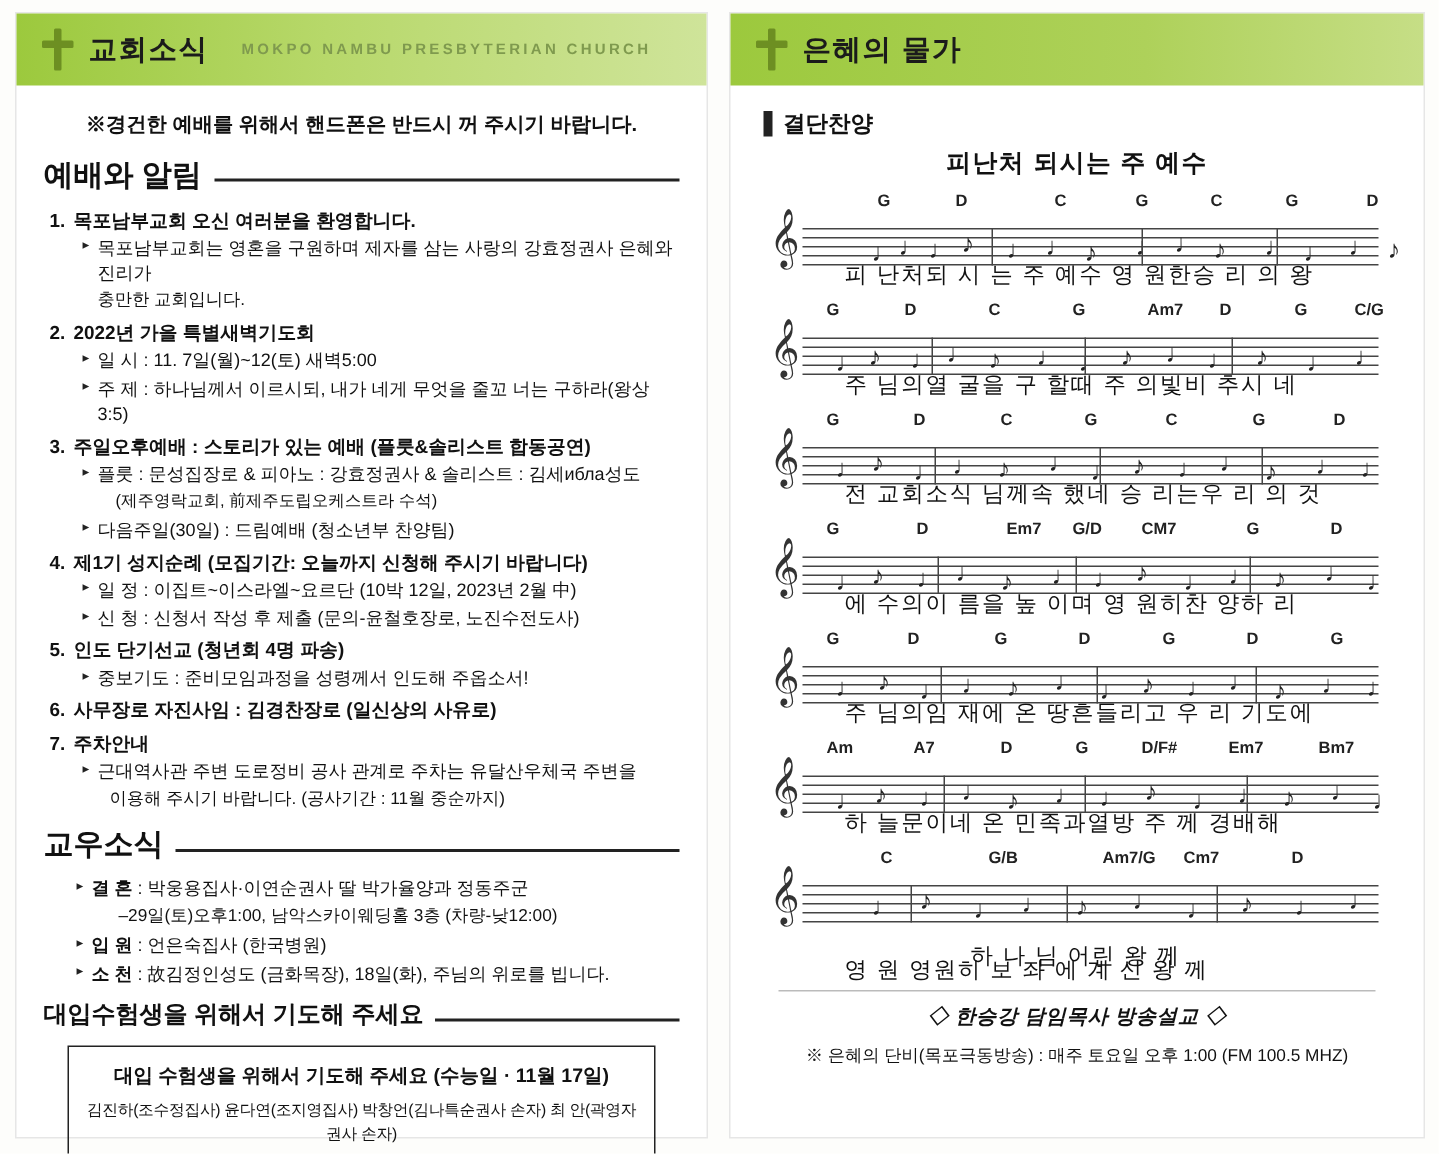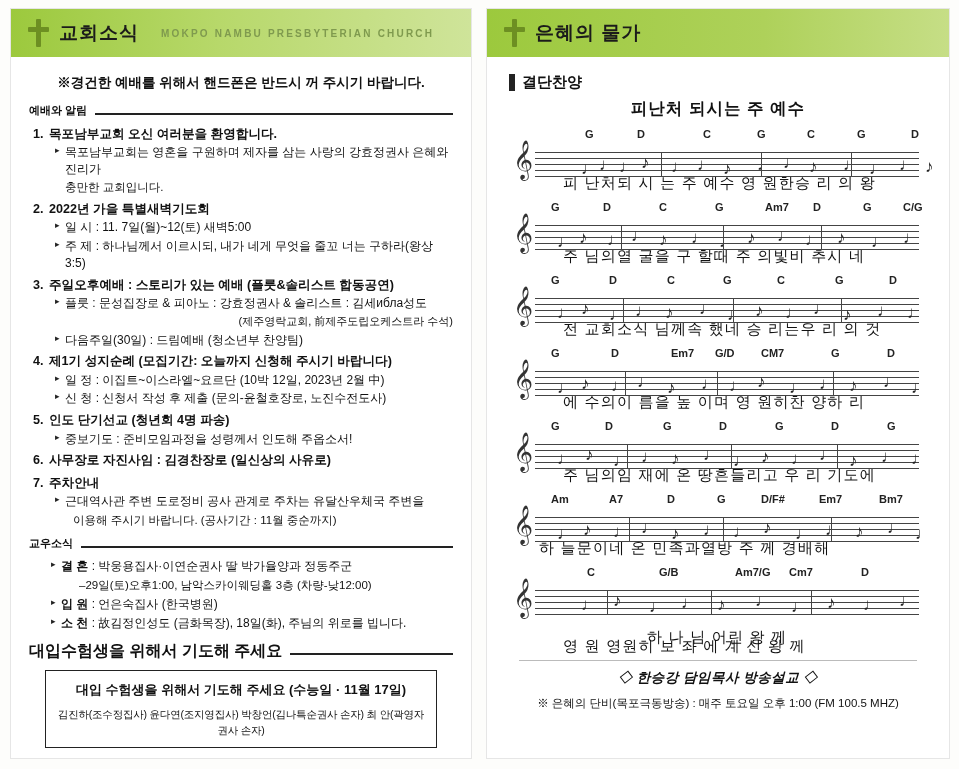--- a/index.html
+++ b/index.html
@@ -38,35 +38,35 @@
   }
 
   
   .lbody{padding:12px 18px 0 18px;font-size:12.5px;line-height:1.45;}
   .notice{
     text-align:center;font-weight:bold;font-size:13.5px;margin:4px 0 10px 0;color:#111;
   }
   .sect-title{
     display:flex;align-items:center;gap:8px;margin:8px 0 6px 0;
   }
-  .sect-title .t{font-size:11px;font-weight:bold;white-space:nowrap;}
+  .sect-title .t{font-size:20px;font-weight:bold;white-space:nowrap;}
   .sect-title .rule{flex:1;height:0;border-top:2px solid #222;margin-top:6px;}
   .sect-title.center{justify-content:center;}
   .sect-title.center .t{font-size:16px;}
 
   ol.items{list-style:none;margin:0;padding:0 0 0 4px;}
   ol.items>li{margin:0 0 4px 0;}
   .num{font-weight:bold;font-size:12.6px;}
   .num .idx{display:inline-block;width:16px;}
   .sub{
     margin:1px 0 2px 22px;font-size:12px;line-height:1.4;position:relative;padding-left:10px;
   }
   .sub:before{content:"▸";position:absolute;left:0;top:0;font-size:9px;color:#222;}
   .plain{margin:1px 0 2px 32px;font-size:11.5px;}
-  .plain-small{margin:0 0 2px 44px;font-size:11px;text-align:right;}
+  .plain-small{margin:0 0 2px 44px;font-size:11px;}
   .bold{font-weight:bold;}
 
   .memberlist{margin:4px 0 0 10px;}
   .memberlist .sub{margin-left:12px;}
   .indent-line{margin:0 0 2px 40px;font-size:11.5px;}
 
   .pray-box{
     margin:8px 16px 0 16px;border:1.5px solid #222;padding:10px 8px 9px 8px;text-align:center;
   }
   .pray-line1{font-size:13px;font-weight:bold;margin-bottom:7px;}
@@ -467,21 +467,21 @@
             <span style="left:244px;top:12px">♩</span>
               <span style="left:274px;top:8px">♩</span>
             <span style="left:304px;top:10px">♪</span>
               <span style="left:336px;top:6px">♩</span>
             <span style="left:364px;top:12px">♩</span>
           </div>
           <div class="barline" style="left:118px"></div>
           <div class="barline" style="left:212px"></div>
           <div class="barline" style="left:320px"></div>
         </div>
-        <div class="lyricline" style="position:static;margin:-16px 0 6px 28px">하 늘문이네   온 민족과열방   주 께 경배해</div>
+        <div class="lyricline" style="position:static;margin:-16px 0 6px 52px">하 늘문이네   온 민족과열방   주 께 경배해</div>
 
         <div class="staffrow">
           <div class="clef">𝄞</div>
           <div class="staff">
               <i></i>
               <i></i>
               <i></i>
               <i></i>
               <i></i>
             </div>

